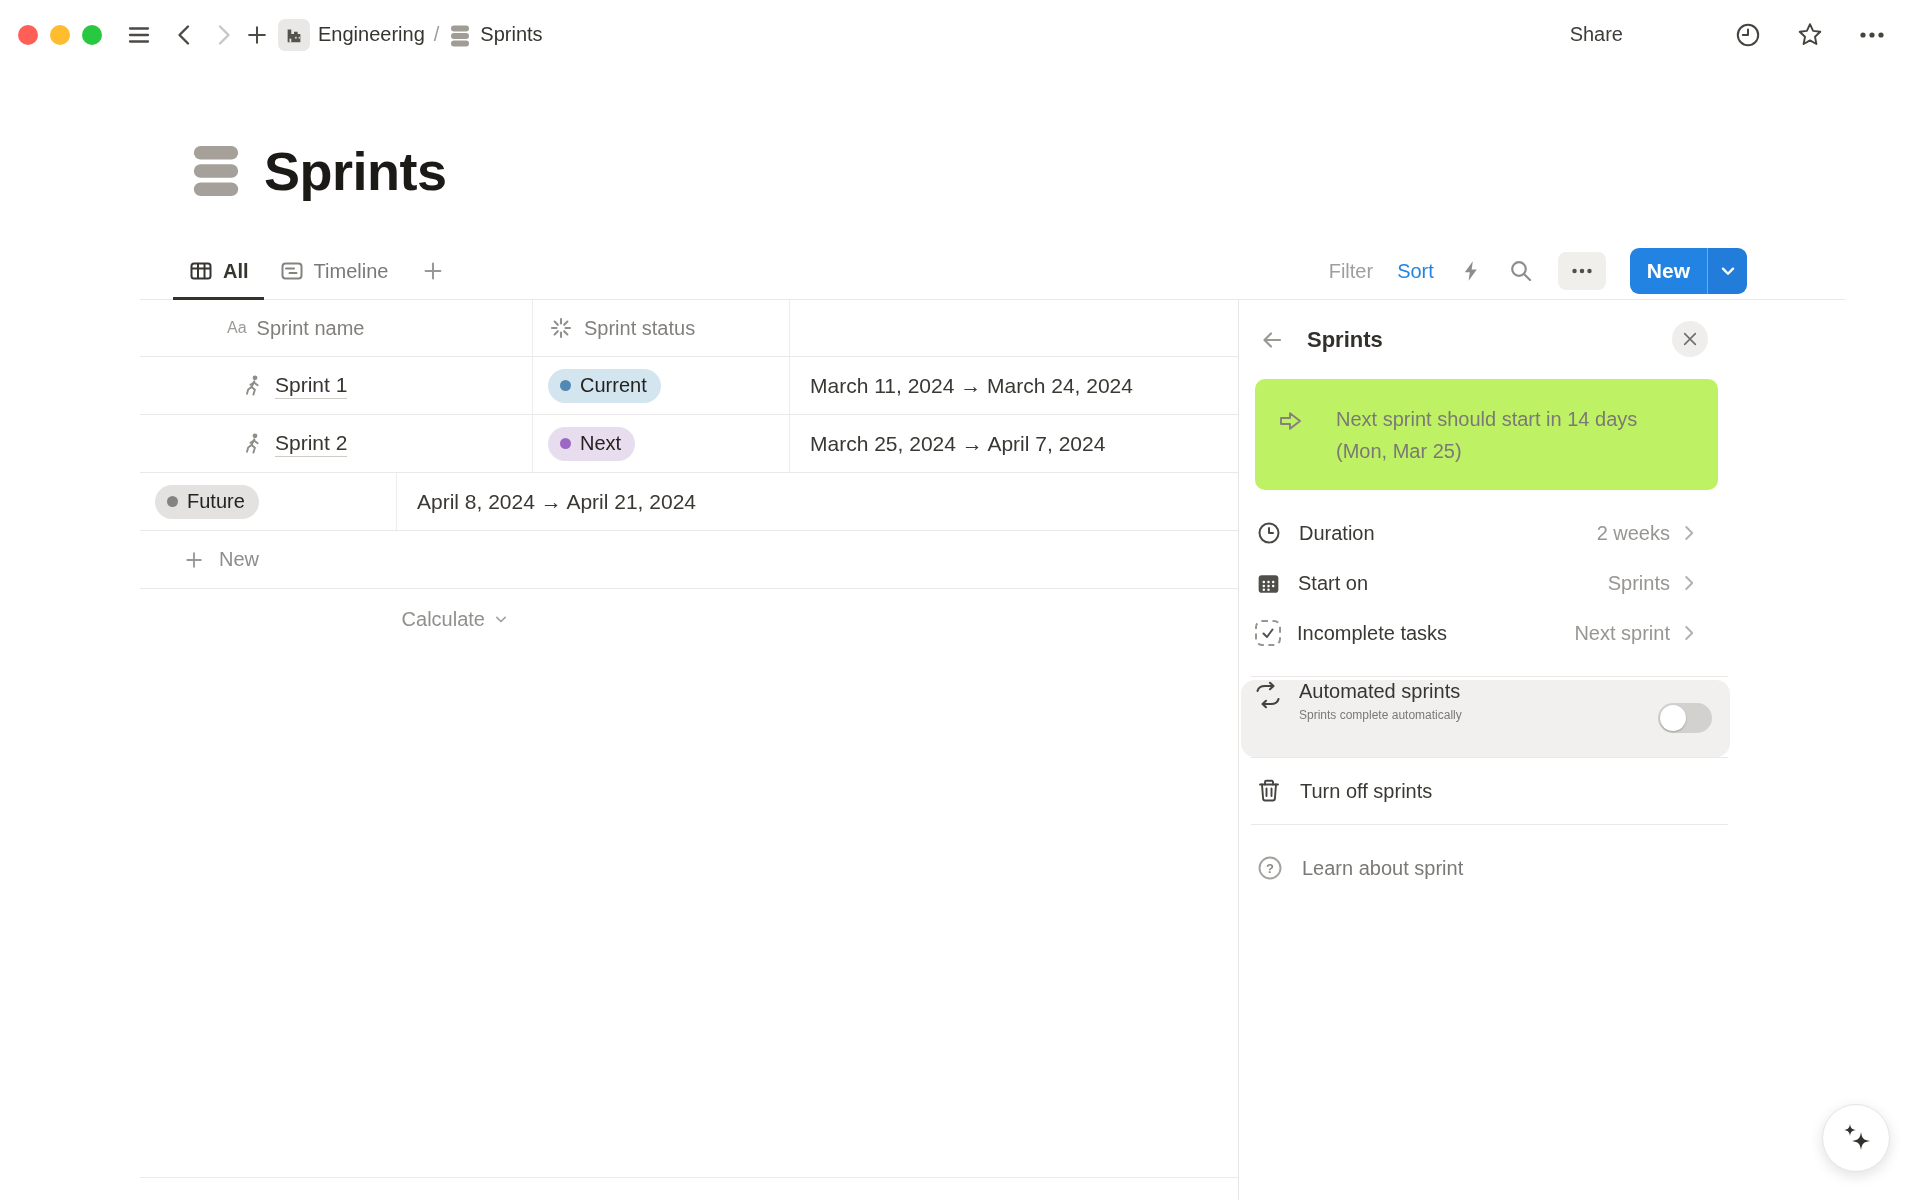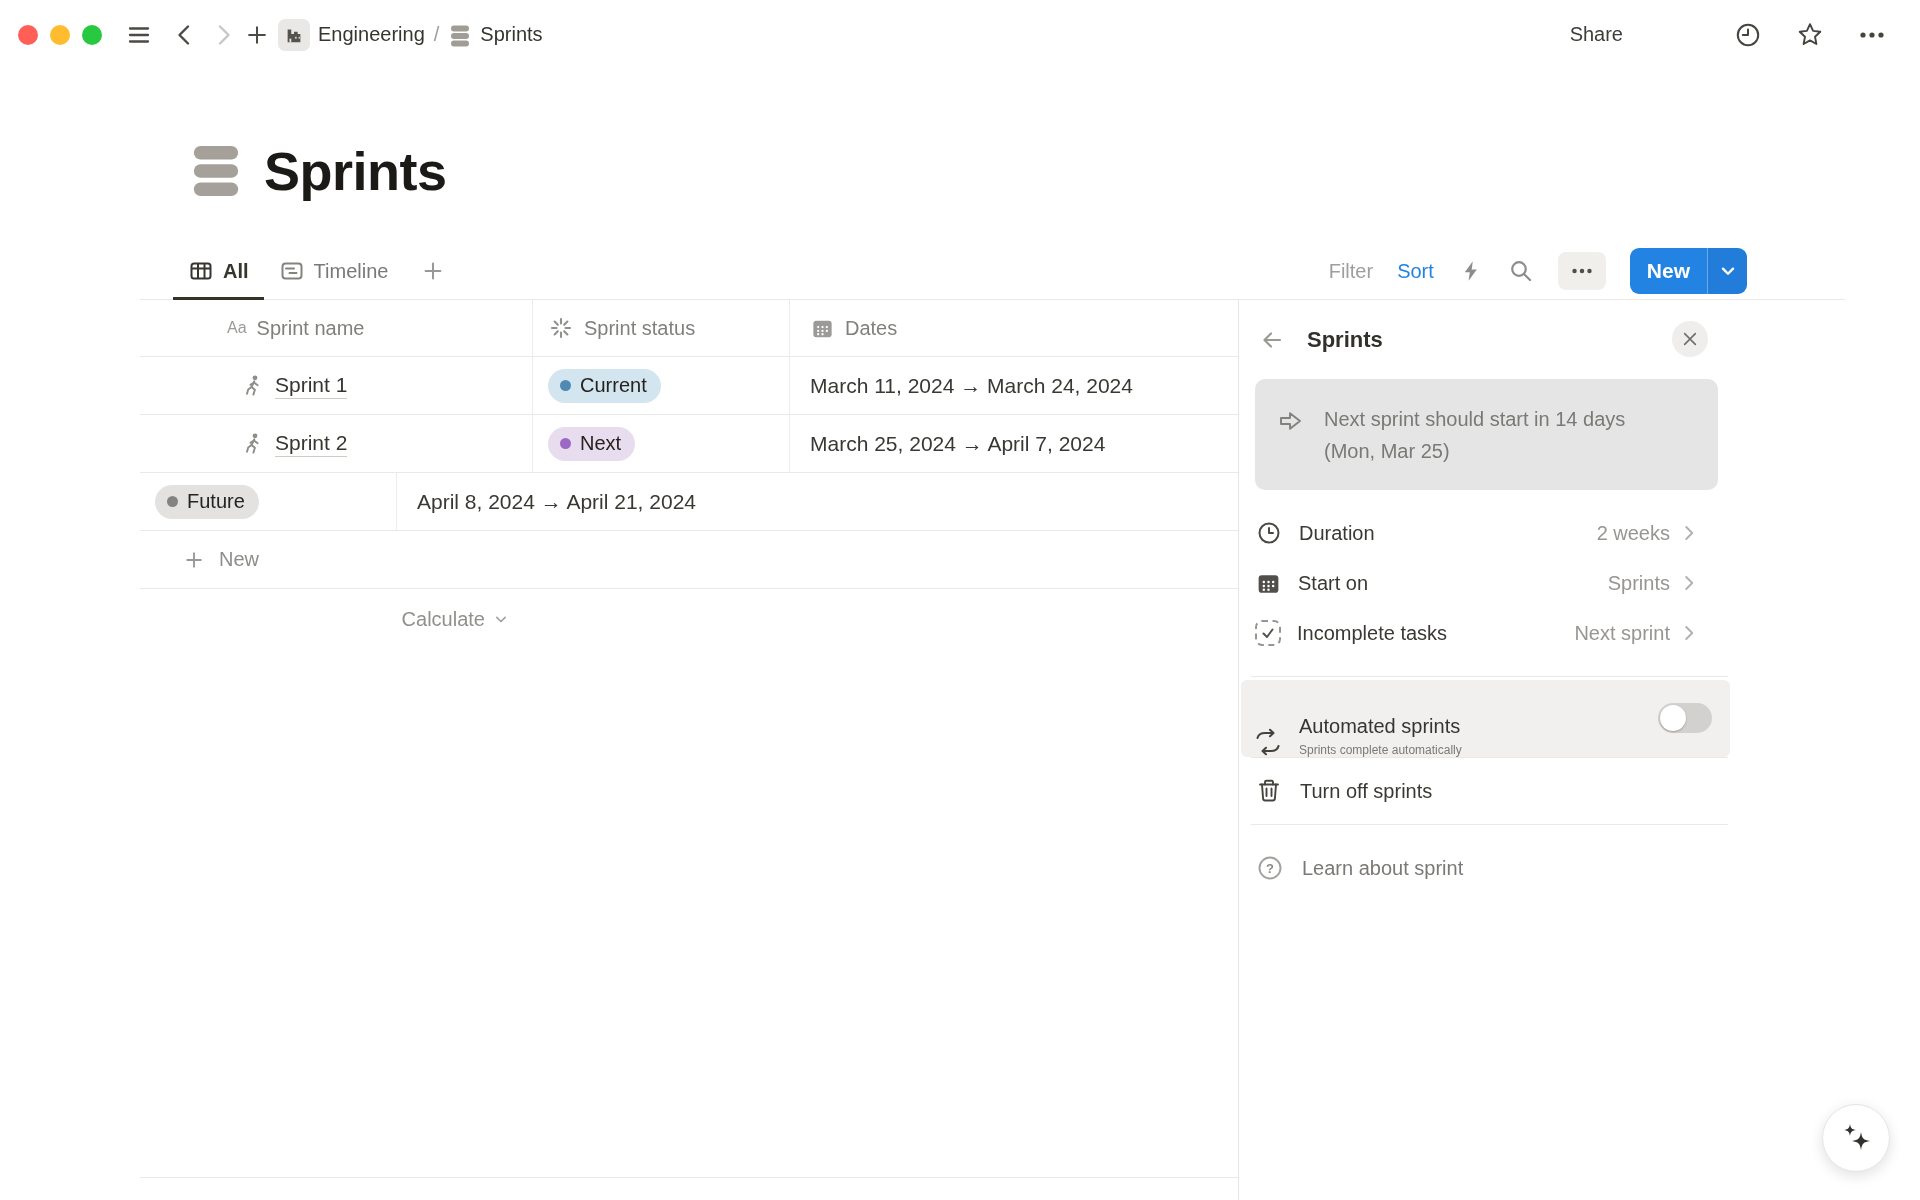--- a/index.html
+++ b/index.html
@@ -68,30 +68,30 @@
   .bottom-line { position:absolute; left:140px; top:1177px; width:1098px; height:1px; background:#eceae8; }
 
   
   .panel { position:absolute; left:1238px; top:300px; width:682px; height:900px;
     background:#fff; border-left:1px solid #e8e6e4; }
   .panel-inner { position:absolute; left:2px; top:0; width:489px; }
   .p-header { height:79px; display:flex; align-items:center; padding-left:16px; position:relative; }
   .p-title { font-size:22px; font-weight:700; color:#32302b; margin-left:20px; }
   .p-close { position:absolute; right:22px; top:21px; width:36px; height:36px; border-radius:50%;
     background:#efeeec; border:none; display:flex; align-items:center; justify-content:center; cursor:pointer; }
-  .callout { margin:0 12px 0 14px; height:111px; border-radius:10px; background:#e5e5e5;
-    display:flex; padding:24px 20px 0 21px; }
+  .callout { margin:0 12px 0 14px; height:111px; border-radius:10px; background:#bef264;
+    display:flex; padding:24px 20px 0 21px;gap:12px; }
   .callout-text { margin-left:18px; font-size:20px; line-height:32px; color:#7b7975; }
   .settings { margin-top:18px; }
   .s-row { height:50px; display:flex; align-items:center; padding:0 30px 0 14px; cursor:pointer; }
   .s-label { margin-left:16px; font-size:20px; color:#3b3934; }
   .s-val { margin-left:auto; font-size:20px; color:#989692; }
   .p-div { height:1px; background:#e9e8e6; margin-left:10px; margin-right:2px; }
-  .hl { margin-top:3px; height:77px; border-radius:6px; background:#f1f0ee;
-    display:flex; align-items:flex-end; padding-left:12px; position:relative; }
+  .hl { margin-top:3px; height:77px; border-radius:14px; background:#f1f0ee;
+    display:flex; align-items:flex-start; padding-left:12px; position:relative; }
   .hl-text { margin-left:16px; }
   .hl-title { font-size:20px; color:#37352f; }
   .hl-sub { font-size:12px; color:#7b7975; margin-top:5px; }
   .toggle { position:absolute; right:18px; top:23px; width:54px; height:30px; border-radius:15px;
     background:#d3d1ce; cursor:pointer; }
   .knob { position:absolute; left:2px; top:2px; width:26px; height:26px; border-radius:50%;
     background:#fff; box-shadow:0 1px 2px rgba(0,0,0,.25); }
   .p-row { height:66px; display:flex; align-items:center; padding-left:14px; cursor:pointer; }
   .p-row-label { margin-left:17px; font-size:20px; color:#3b3934; }
   .p-row.muted .p-row-label { color:#7b7975; }
@@ -274,36 +274,20 @@
       <span style="font-size:16px;color:#9c9a96">Aa</span>
       <span>Sprint name</span>
     </div>
     <div class="hcell c2 vline">
       <span>
         <svg width="26" height="26" viewBox="0 0 26 26" stroke="#92908c" stroke-width="2.1" stroke-linecap="round">
             <path d="M13 4v4.5M19.4 6.6l-3.2 3.2M22 13h-4.5M19.4 19.4l-3.2-3.2M13 22v-4.5M6.6 19.4l3.2-3.2M4 13h4.5M6.6 6.6l3.2 3.2"></path>
           </svg>
       </span>
       <span>Sprint status</span>
-    </div>
-    <div class="hcell c3">
-      <span>
-        <svg width="25" height="25" viewBox="0 0 26 26">
-            <rect x="3.5" y="5" width="19" height="17" rx="3" fill="#9c9a96"></rect>
-            <circle cx="8.5" cy="11.5" r="1.2" fill="#fff"></circle>
-            <circle cx="13" cy="11.5" r="1.2" fill="#fff"></circle>
-            <circle cx="17.5" cy="11.5" r="1.2" fill="#fff"></circle>
-            <circle cx="8.5" cy="15.5" r="1.2" fill="#fff"></circle>
-            <circle cx="13" cy="15.5" r="1.2" fill="#fff"></circle>
-            <circle cx="17.5" cy="15.5" r="1.2" fill="#fff"></circle>
-            <circle cx="8.5" cy="19" r="1.2" fill="#fff"></circle>
-            <circle cx="13" cy="19" r="1.2" fill="#fff"></circle>
-          </svg>
-      </span>
-      <span>Dates</span>
     </div>
   </div>
 
   <div class="trow drow">
     <div class="cell c1 vline">
       <span>
         <svg width="26" height="26" viewBox="0 0 26 26">
             <circle cx="16" cy="4.8" r="2.4" fill="#8f8d89"></circle>
             <g stroke="#8f8d89" stroke-width="1.9" stroke-linecap="round" stroke-linejoin="round" fill="none">
               <path d="M15.3 8.3 12.5 14l3.4 2.8-1.5 4.8"></path>

